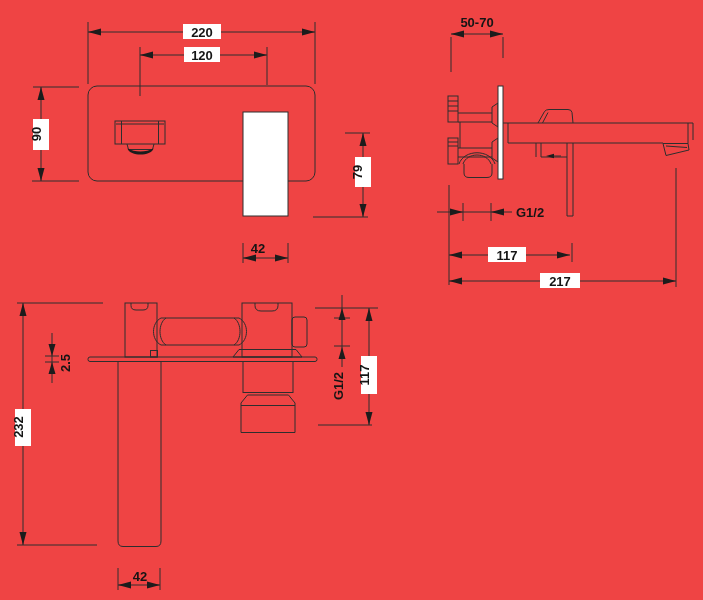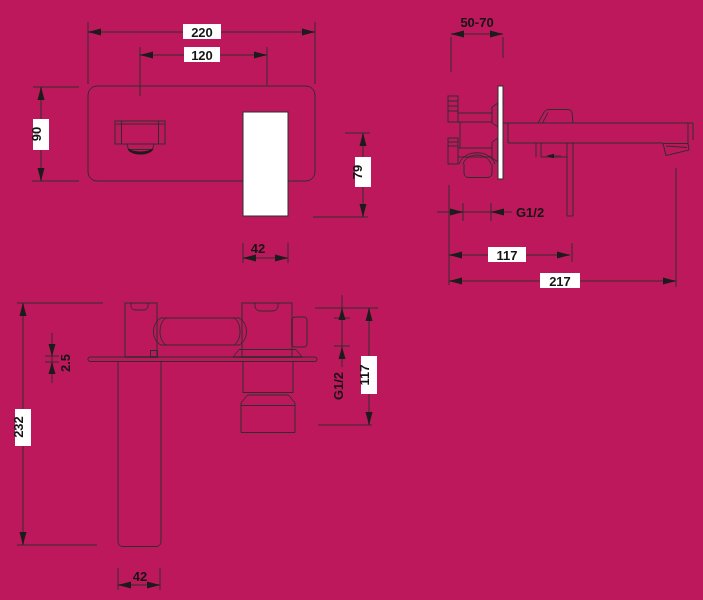--- a/index.html
+++ b/index.html
@@ -1,16 +1,16 @@
 <!DOCTYPE html>
 <html><head>
 <meta charset="utf-8">
 <style>
   html,body{margin:0;padding:0;background:#ffffff;}
-  .stage{position:relative;width:703px;height:600px;background:#be185d;overflow:hidden;
+  .stage{position:relative;width:703px;height:600px;background:#ef4444;overflow:hidden;
          font-family:"Liberation Sans", sans-serif;}
   svg{position:absolute;left:0;top:0;}
   .ln{stroke:#2e2e2e;fill:none;stroke-width:1;stroke-linecap:butt;}
   .lnj{stroke:#2e2e2e;fill:none;stroke-width:1;stroke-linejoin:round;}
   .wh{stroke:#2e2e2e;fill:#ffffff;stroke-width:1;}
   .fl{fill:#1c1c1c;stroke:none;}
   .mask{fill:#ffffff;stroke:none;}
   text.dim{font:bold 13px "Liberation Sans", sans-serif;fill:#151515;}
 </style>
 </head>

